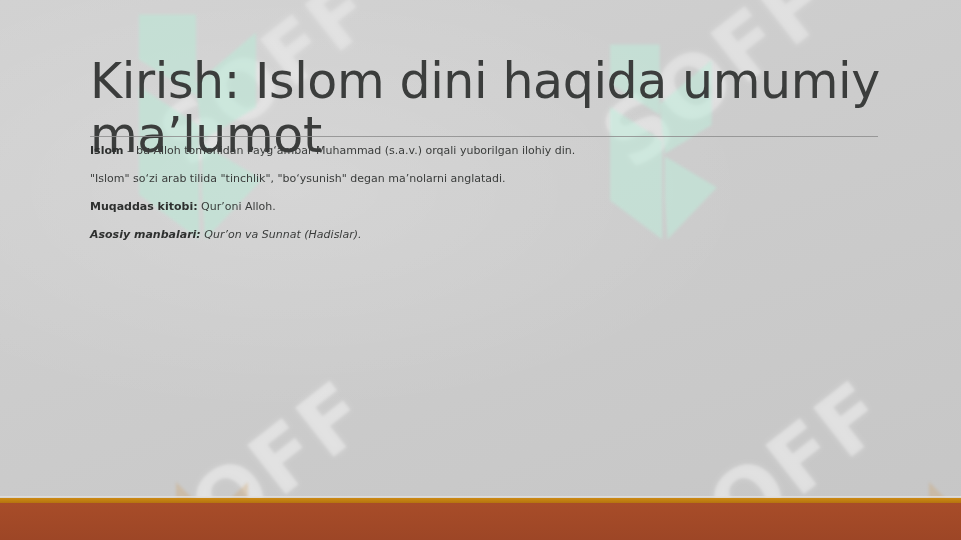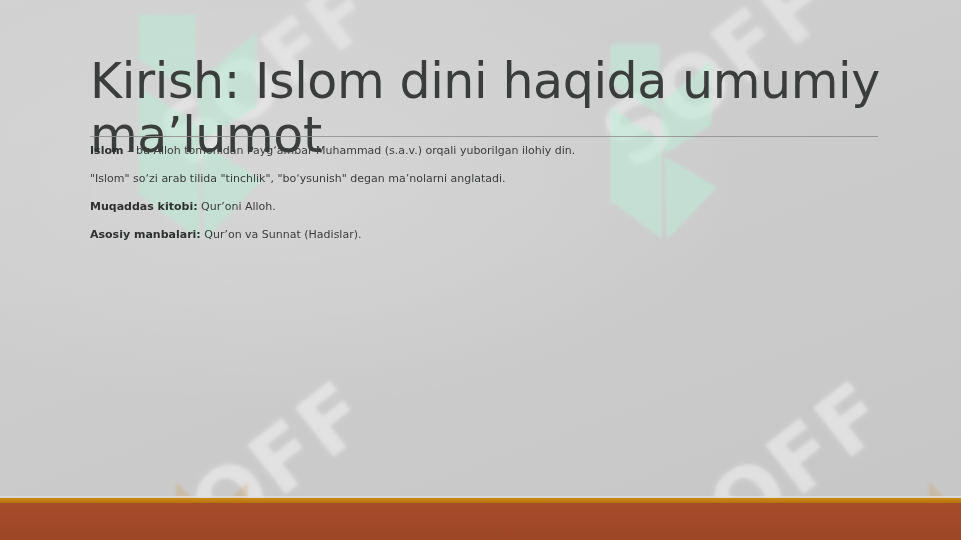--- a/index.html
+++ b/index.html
@@ -91,21 +91,21 @@
     top: 144px;
     width: 790px;
     color: #3a3c3b;
     font-family: "DejaVu Sans", sans-serif;
     font-size: 11px;
     line-height: 1.28;
   }
   .para {
     margin: 0 0 14px 0;
   }
-  .para:last-child { margin-bottom: 16px; }
+  .para:last-child { margin-bottom: 16px; font-style: italic; }
   .para b { font-weight: 700; color: #2e302f; }
 
   
   .bottom-bar {
     position: absolute;
     left: 0;
     right: 0;
     bottom: 0;
     height: 42px;
     background: #a2492a;

